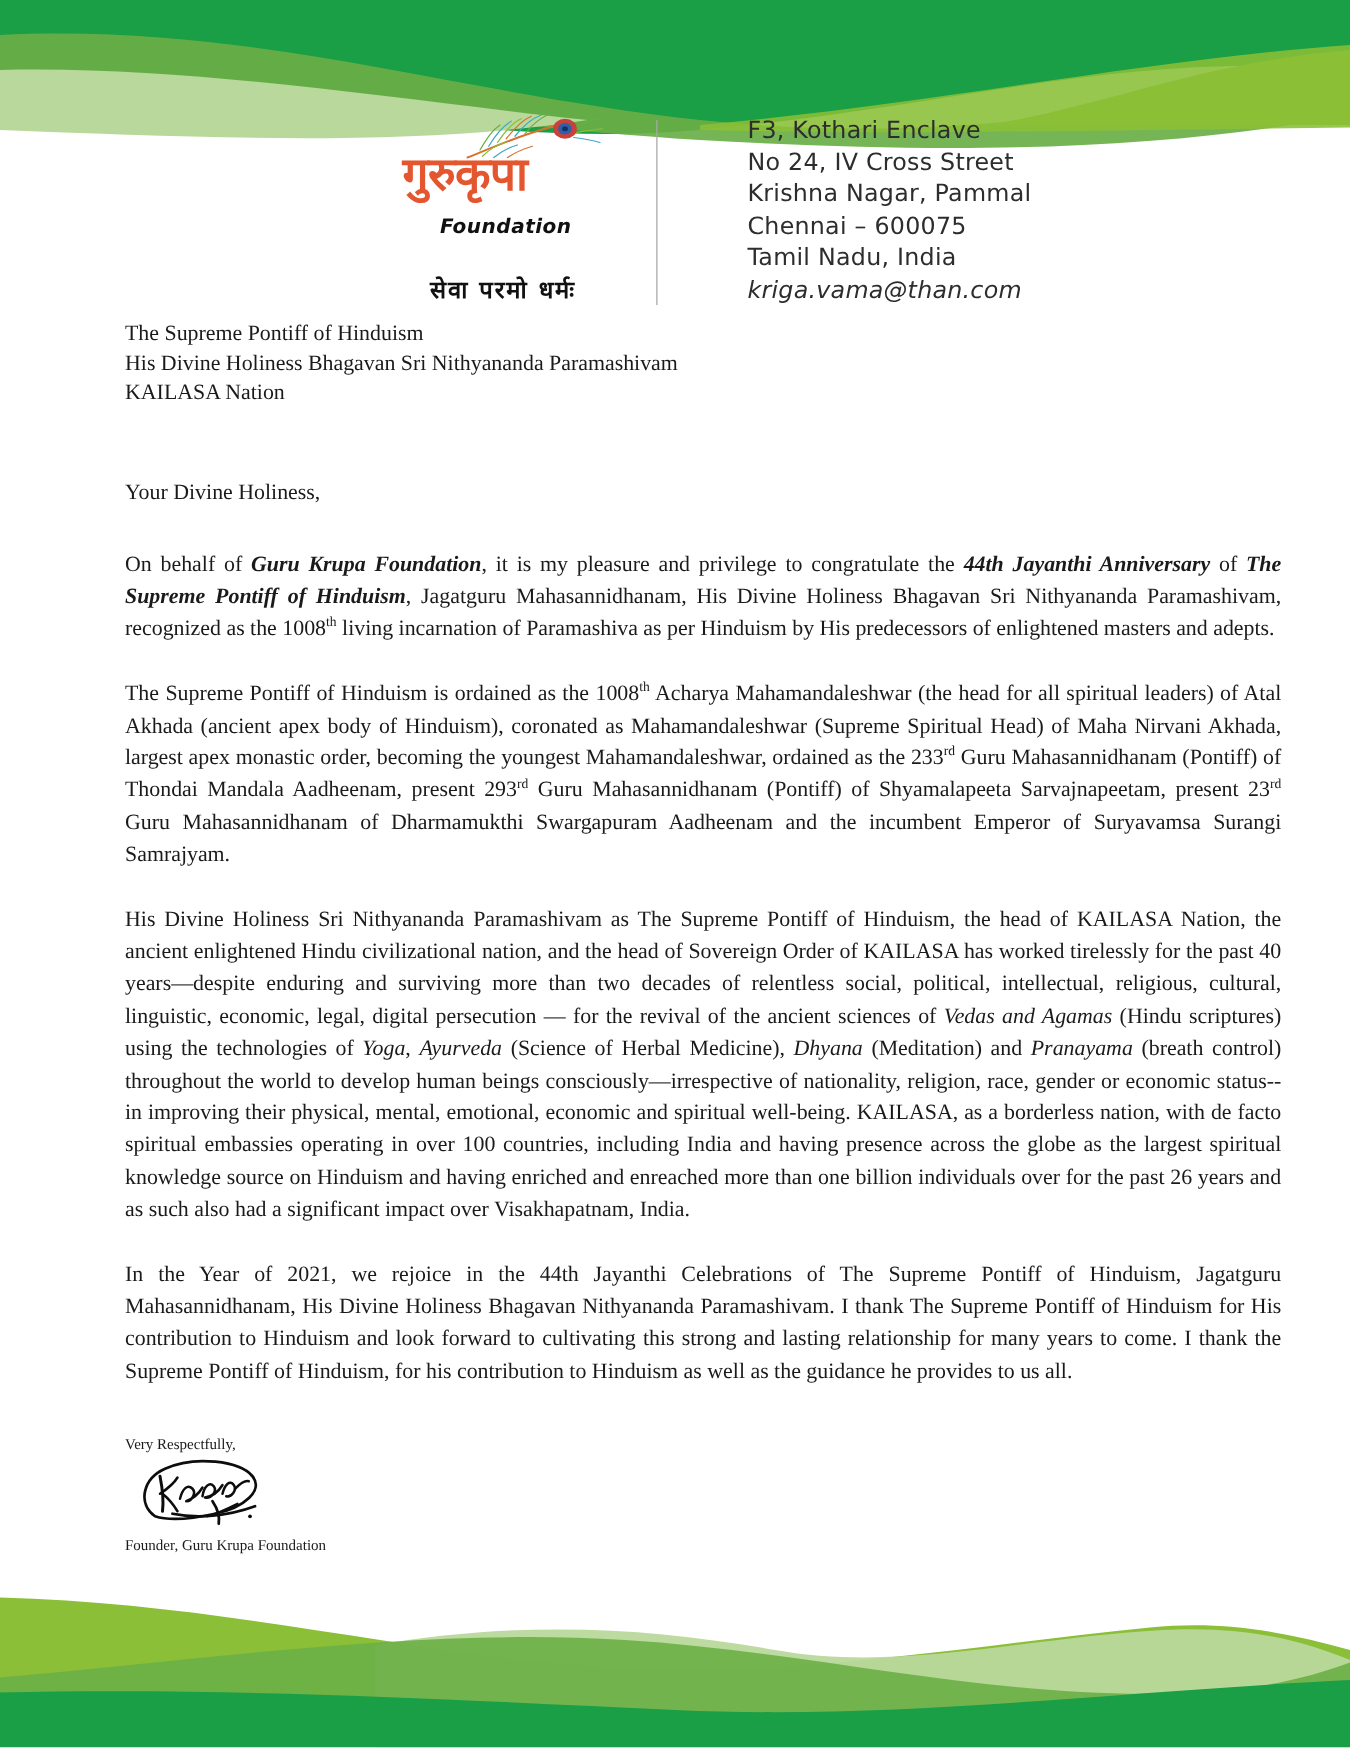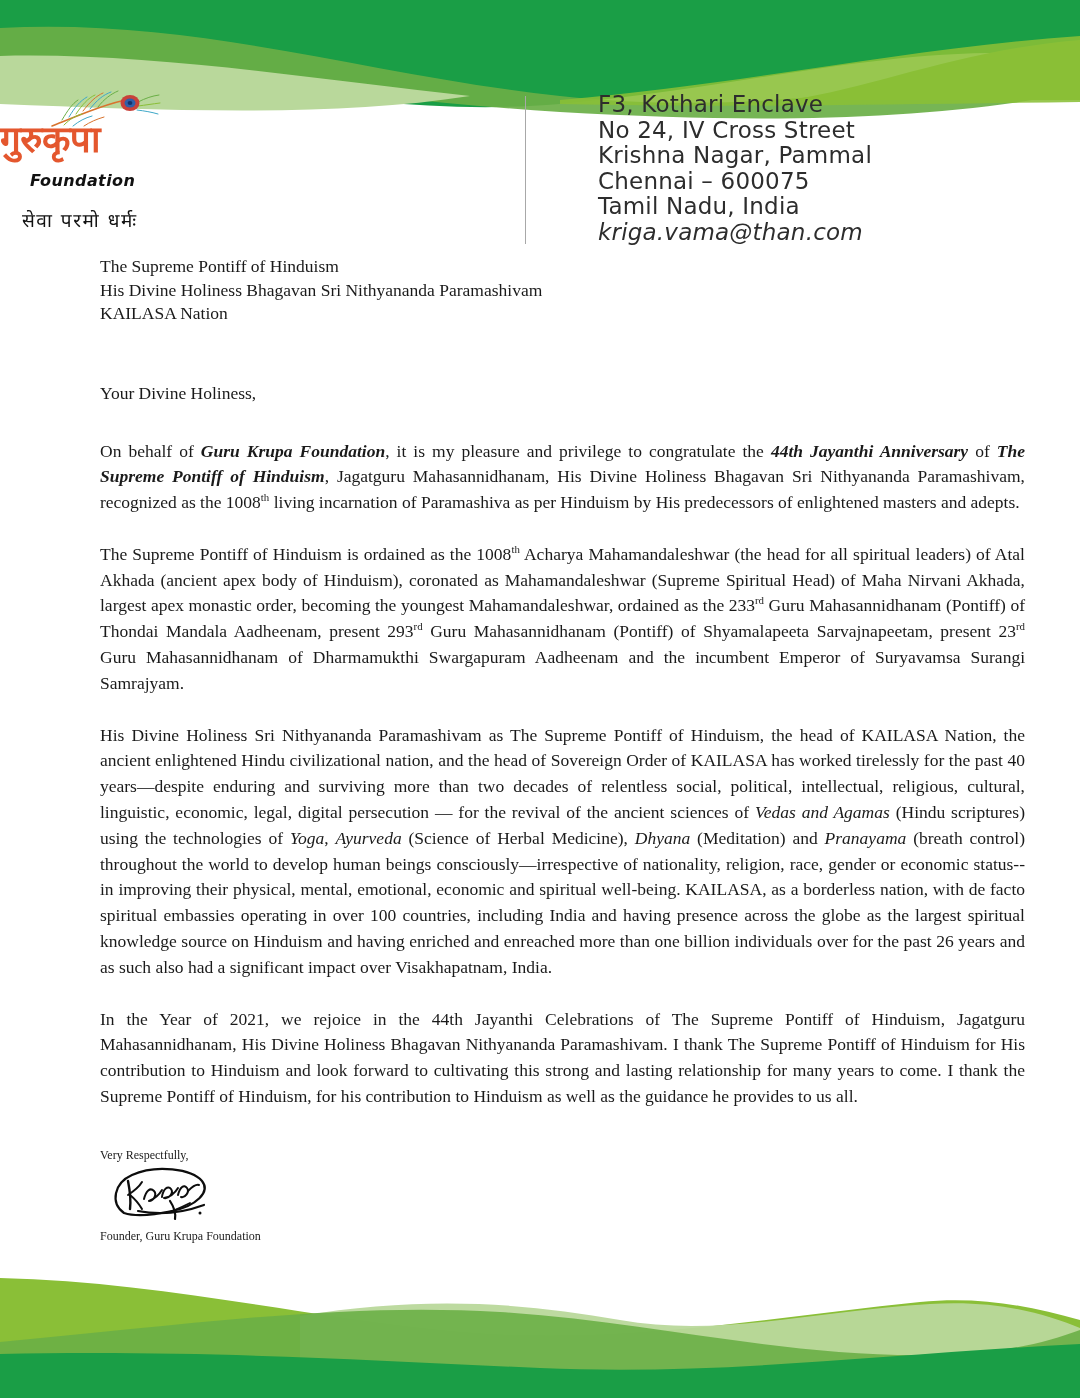--- a/index.html
+++ b/index.html
@@ -31,20 +31,21 @@
     position: absolute;
     top: 92px;
     left: 0;
     width: 1080px;
     height: 185px;
     display: flex;
     align-items: flex-start;
   }
   #logo-block {
     width: 525px;
+    padding-left: 322px;
     box-sizing: border-box;
     text-align: left;
   }
   #logo-mark {
     position: relative;
     width: 190px;
     height: 78px;
   }
   #feather-icon {
     position: absolute;
@@ -66,39 +67,39 @@
     margin-top: 1px;
     padding-left: 30px;
     font-family: "DejaVu Sans", sans-serif;
     font-size: 16px;
     font-weight: 700;
     font-style: italic;
     color: #111111;
     letter-spacing: 0.4px;
   }
   #logo-tagline {
-    margin-top: 17px;
+    margin-top: 28px;
     padding-left: 22px;
     font-family: "DejaVu Sans", sans-serif;
     font-size: 19px;
-    font-weight: 400;
+    font-weight: 700;
     color: #111111;
     letter-spacing: 1.5px;
   }
   #letterhead-divider {
     width: 1px;
     height: 148px;
     background: #a8a8a8;
     margin-top: 4px;
     flex: none;
   }
   #address-block {
     padding-left: 72px;
     font-family: "DejaVu Sans", sans-serif;
-    font-size: 23px;
+    font-size: 19px;
     line-height: 25.5px;
     color: #2d2d2d;
     letter-spacing: 0.2px;
   }
   #address-block .addr-line { white-space: nowrap; }
   #address-email { font-style: italic; }
 
   
   #letter {
     position: absolute;

